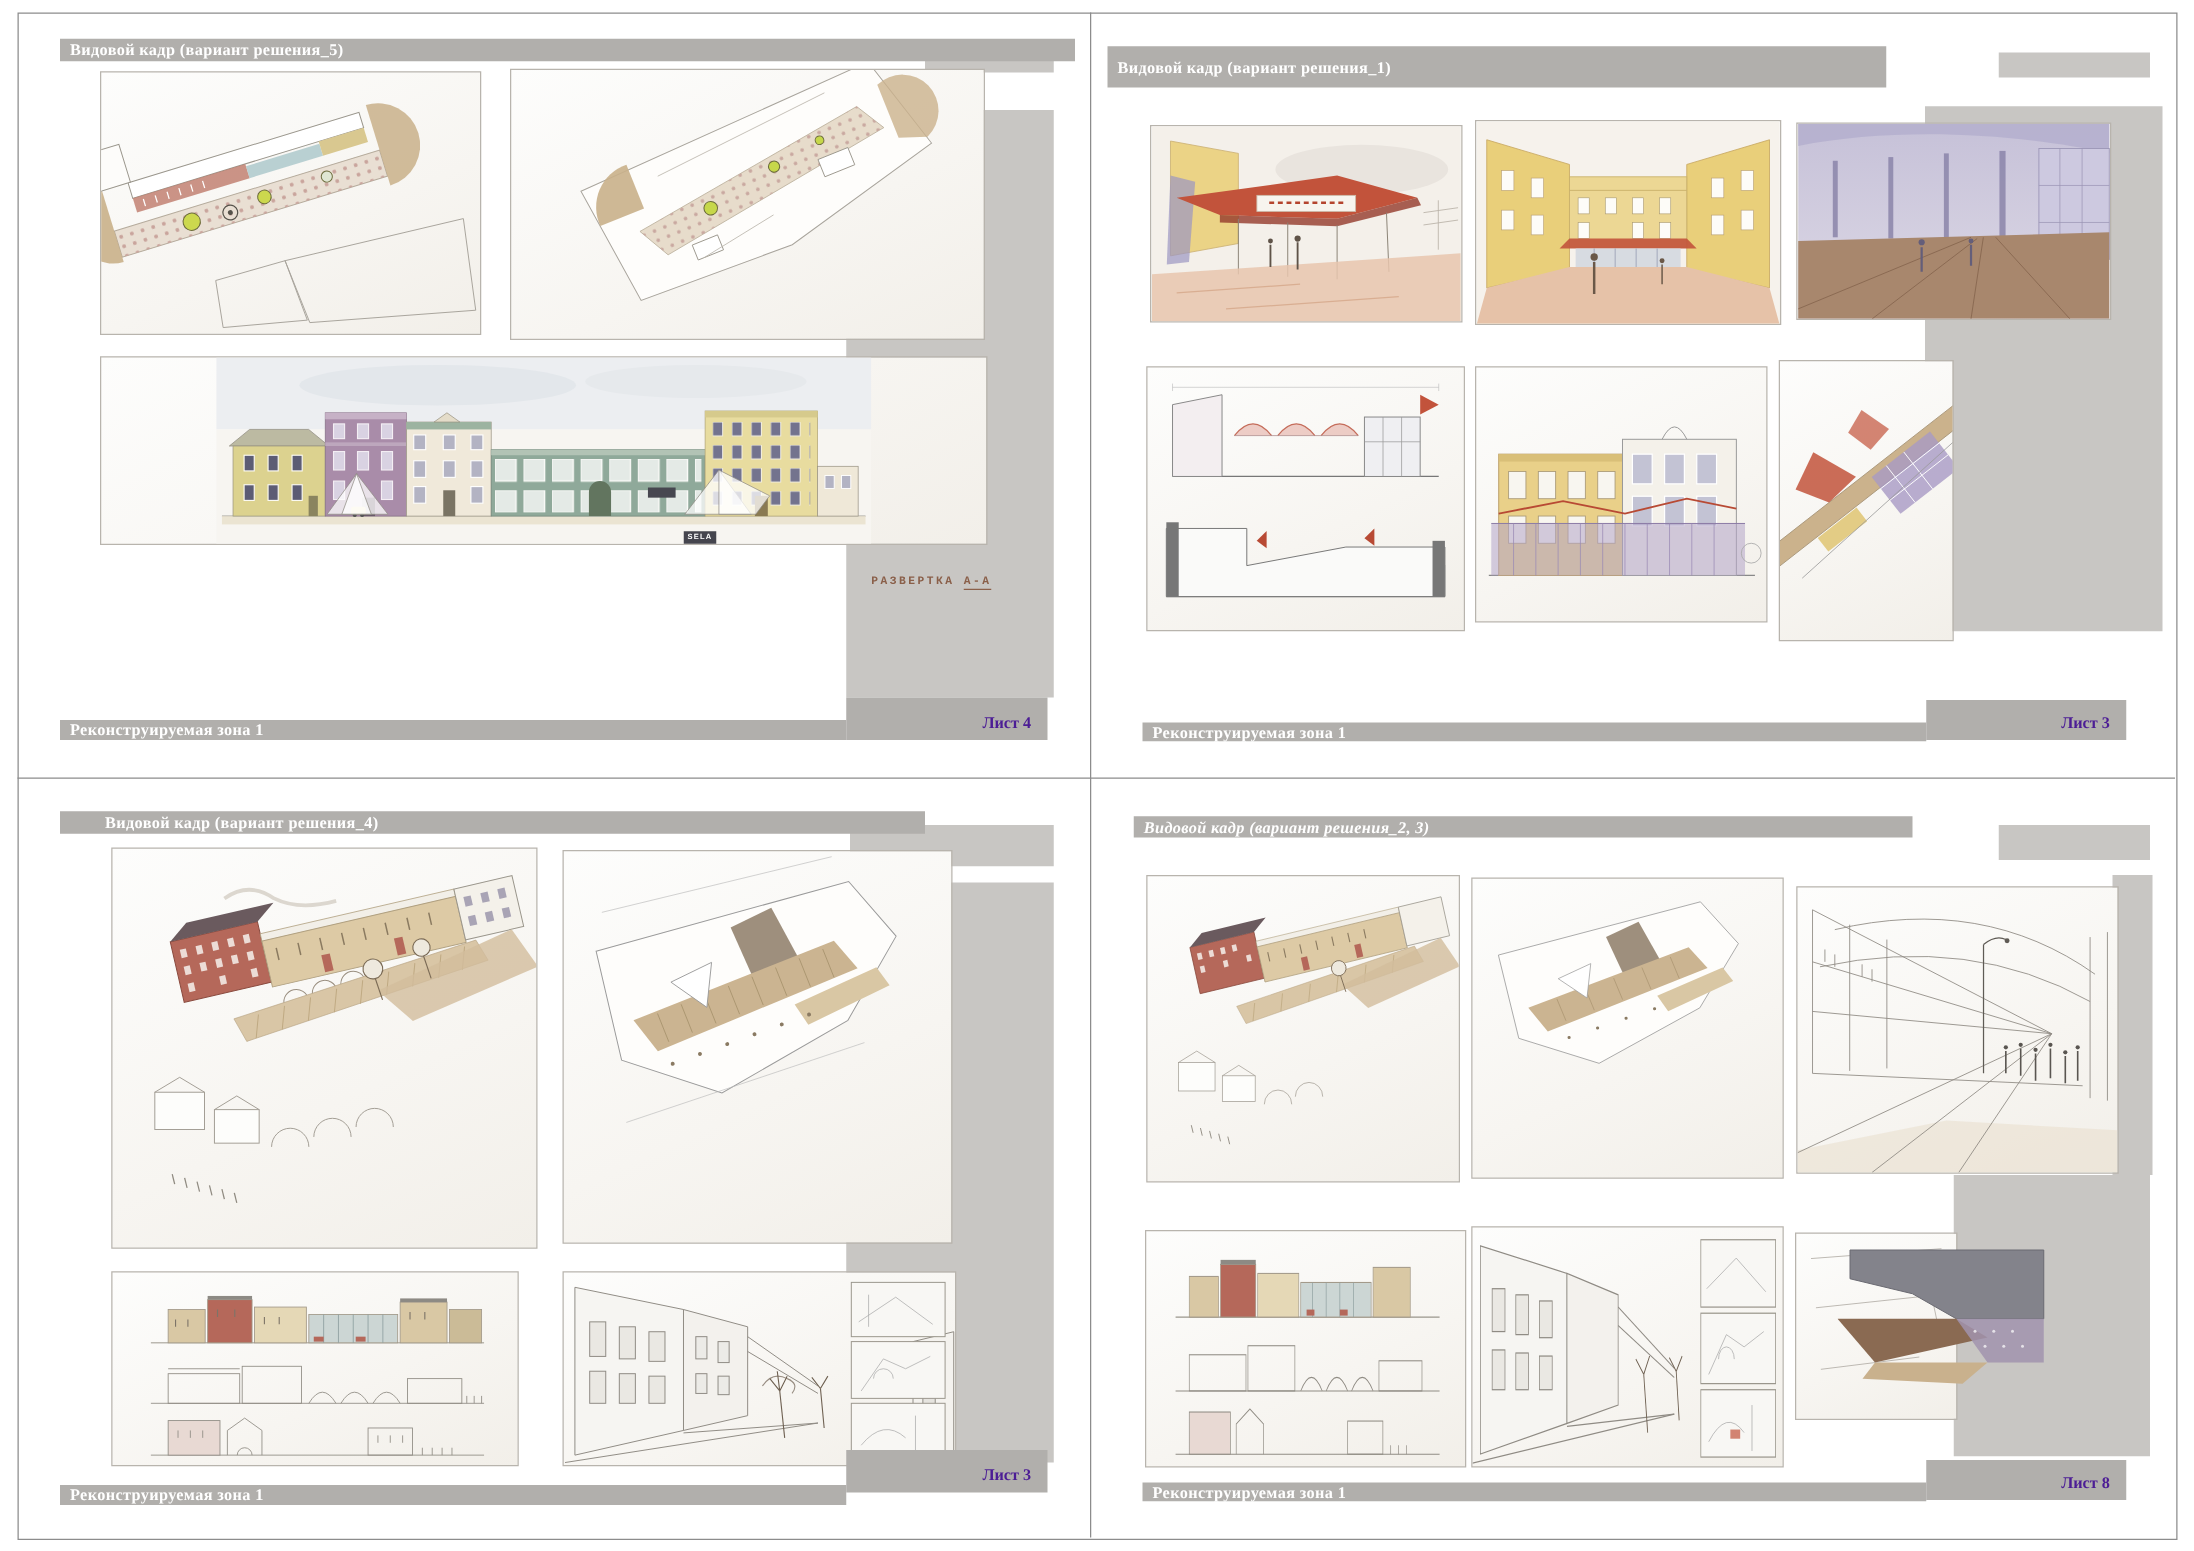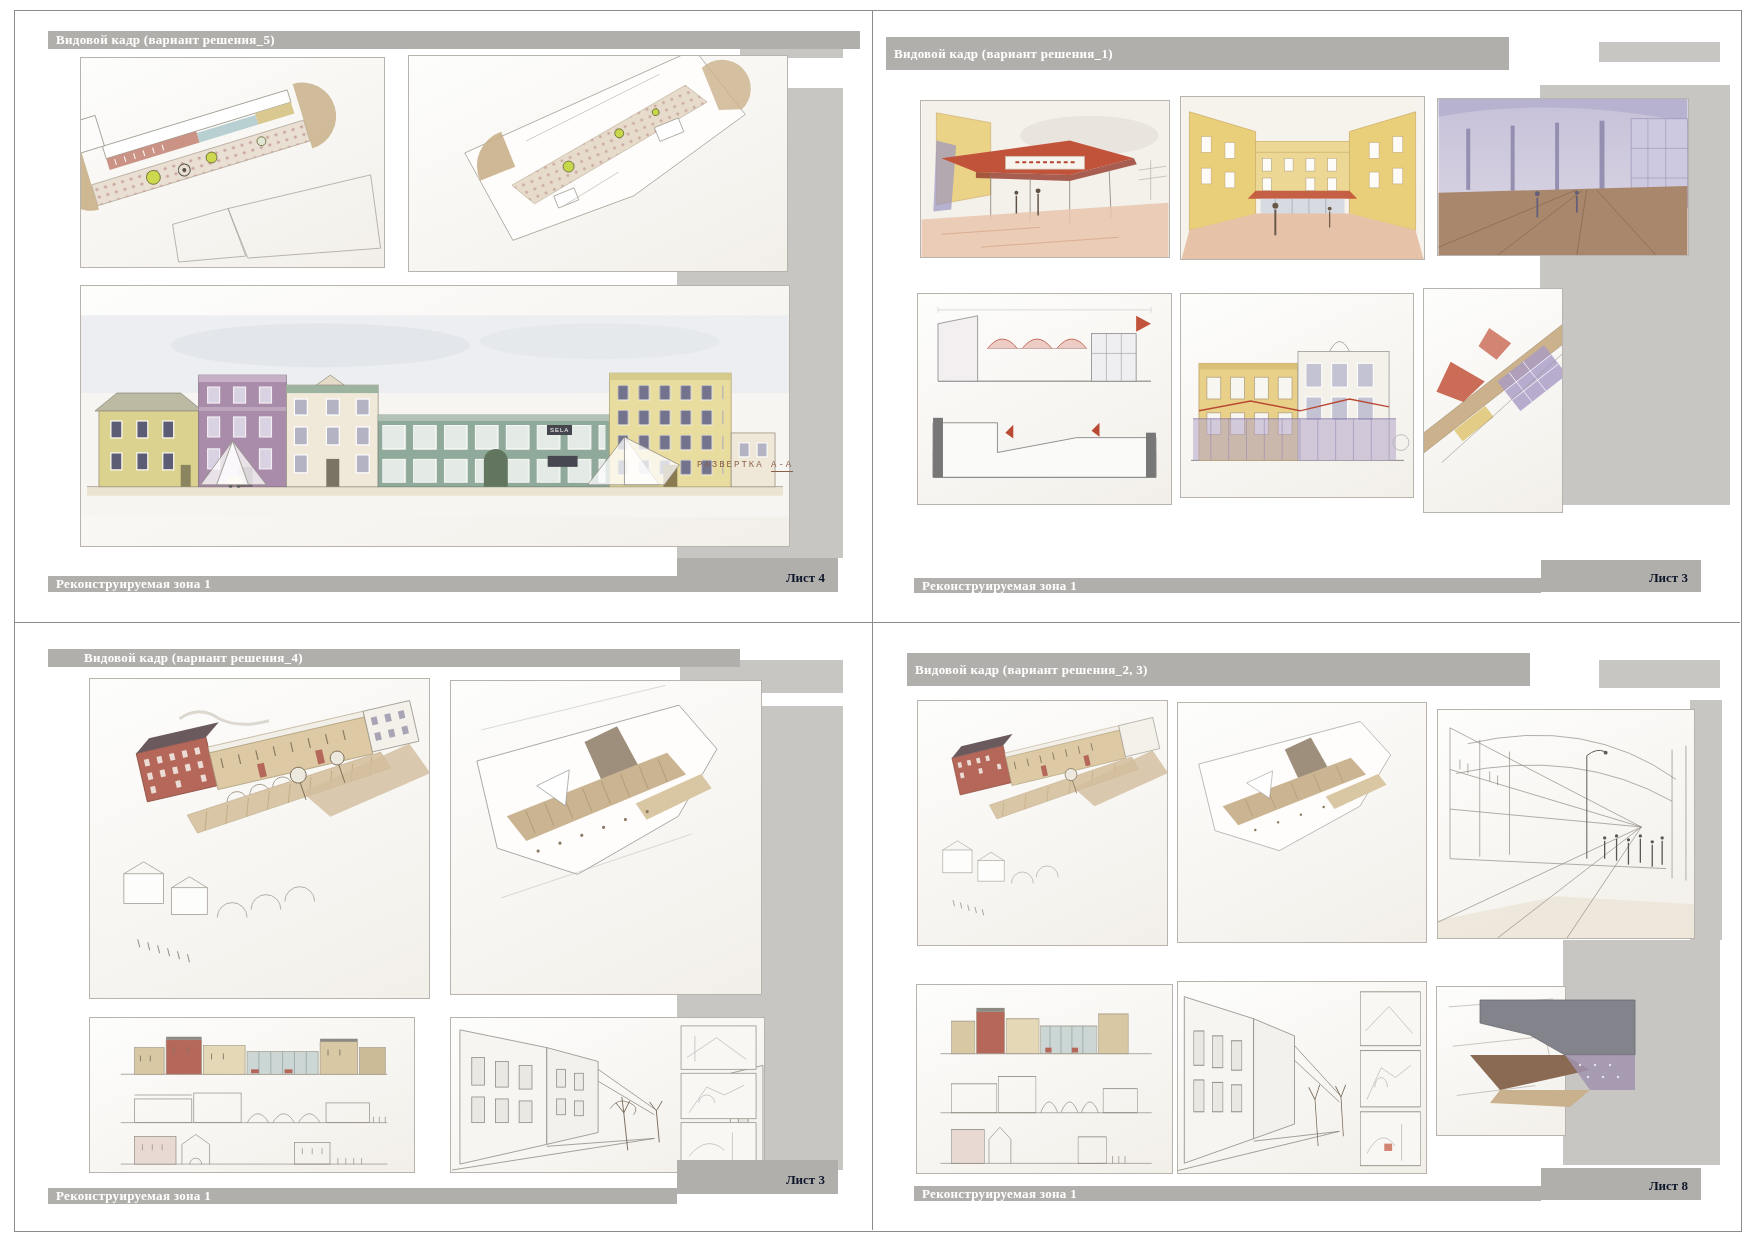--- a/index.html
+++ b/index.html
@@ -4,21 +4,21 @@
 <style>
   html,body{margin:0;padding:0;background:#fff;}
   .canvas{position:relative;width:1755px;height:1241px;background:#fff;overflow:hidden;
           font-family:"Liberation Serif",serif;}
   .abs{position:absolute;}
   .frame{border:1px solid var(--divider);}
   .vline,.hline{background:var(--divider);}
   .band{background:var(--band);}
   .bar{background:var(--bar);color:#fff;font-weight:bold;font-size:13px;letter-spacing:.3px;
        display:flex;align-items:center;padding-left:8px;box-sizing:border-box;white-space:nowrap;}
-  .listblock{background:var(--bar);color:#0f172a;font-weight:bold;font-size:13px;
+  .listblock{background:var(--bar);color:#4c1d95;font-weight:bold;font-size:13px;
        display:flex;align-items:flex-end;justify-content:flex-end;
        padding:0 13px 6px 0;box-sizing:border-box;}
   .panel{background:linear-gradient(155deg,#fdfdfc 0%,#f7f5f1 60%,#f2efe9 100%);
        border:1px solid #b8b4ad;box-sizing:border-box;}
   .panel svg{position:absolute;left:0;top:0;width:100%;height:100%;display:block;}
   .caption{position:absolute;font-family:"Liberation Mono",monospace;font-size:9px;
        letter-spacing:2px;color:var(--caption);white-space:nowrap;}
   .caption .ref{border-bottom:1px solid var(--caption);padding-bottom:1px;}
   .sign{position:absolute;background:#45454e;color:#fff;font-family:"Liberation Sans",sans-serif;
        font-size:6px;letter-spacing:1px;line-height:1;padding:2px 3px;}
@@ -94,21 +94,21 @@
           <circle cx="262" cy="82" r="3.5" fill="#c6d74a" stroke="#6a6a3a" stroke-width="0.8"></circle>
           <rect x="255" y="96" width="26" height="15" fill="#fff" stroke="#9a968c" stroke-width="0.7"></rect>
           <rect x="135" y="122" width="22" height="13" fill="#fff" stroke="#9a968c" stroke-width="0.7"></rect>
           <path d="M322,58 A28,28 0 0 1 344,112 L322,104 Z" fill="#cbb28c" opacity="0.8"></path>
           <line x1="130" y1="60" x2="280" y2="48" stroke="#b9b4aa" stroke-width="0.6"></line>
           <line x1="140" y1="135" x2="205" y2="124" stroke="#b9b4aa" stroke-width="0.6"></line>
         </g>
       </svg>
     </div>
 
-    <div class="abs panel" style="left:80px;top:285px;width:710px;height:262px;">
+    <div class="abs panel" style="left:80px;top:285px;width:710px;height:151px;font-weight:bold;">
       <svg viewBox="0 0 710 202">
         <defs>
           <pattern id="w4" x="302" y="110" width="31" height="34" patternUnits="userSpaceOnUse">
               <rect width="23" height="24" fill="#e4eae6" stroke="#fbfbf9" stroke-width="1.5"></rect>
             </pattern>
           <pattern id="w5" x="538" y="70" width="21" height="25" patternUnits="userSpaceOnUse">
               <rect width="11" height="15" fill="#73738e" stroke="#f6f3e8" stroke-width="1"></rect>
             </pattern>
         </defs>
         <rect x="0" y="0" width="710" height="78" fill="#eceef1"></rect>
@@ -689,21 +689,21 @@
       </div>
     <div class="abs bar" style="left:48px;top:1188px;width:629px;height:16px;">
         <span>Реконструируемая зона 1</span>
       </div>
   </div>
 
   <div>
     <div class="abs band" style="left:1690px;top:700px;width:32px;height:240px;"></div>
     <div class="abs band" style="left:1563px;top:940px;width:157px;height:225px;"></div>
     <div class="abs band" style="left:1599px;top:660px;width:121px;height:28px;"></div>
-    <div class="abs bar" style="left:907px;top:653px;width:623px;height:33px;">
+    <div class="abs bar" style="left:907px;top:653px;width:623px;height:17px;font-style:italic;">
         <span>Видовой кадр (вариант решения_2, 3)</span>
       </div>
 
     <div class="abs panel" style="left:917px;top:700px;width:251px;height:246px;">
       <svg viewBox="0 0 341 321" preserveAspectRatio="none">
         <g fill="#fdfdfb" stroke="#a39e95" stroke-width="0.8">
           <rect x="34" y="196" width="40" height="30"></rect>
           <rect x="82" y="210" width="36" height="27"></rect>
         </g>
         <g fill="none" stroke="#a39e95" stroke-width="0.8">

